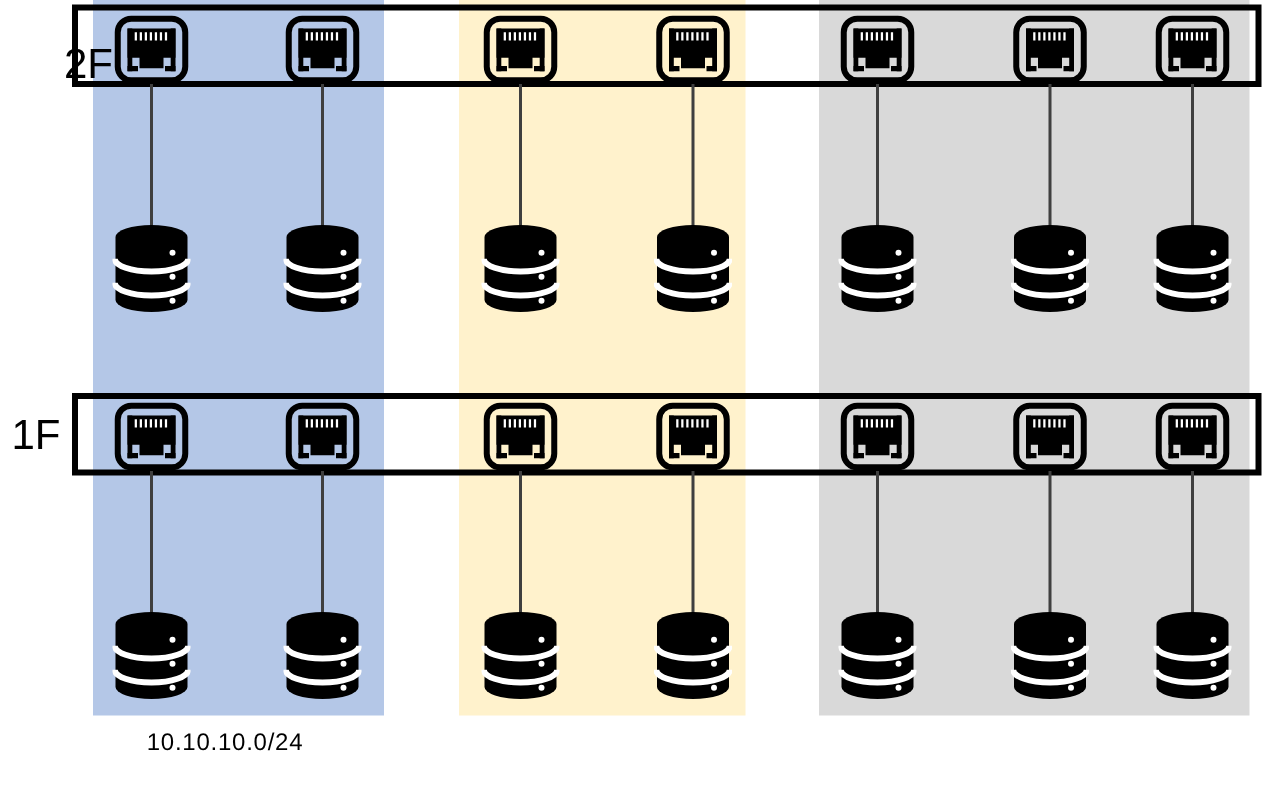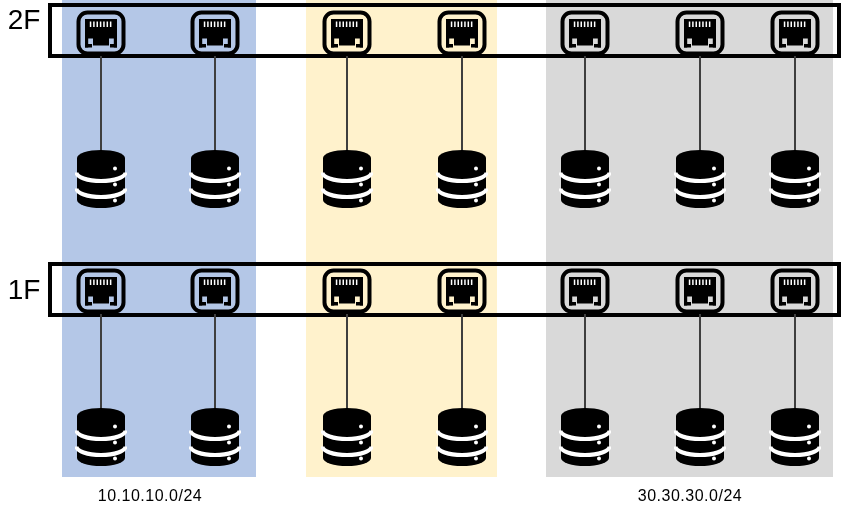--- a/index.html
+++ b/index.html
@@ -14,21 +14,21 @@
   .floor-bar{
     position:absolute;left:48px;width:793px;height:55px;
     border:4px solid #000;box-sizing:border-box;background:transparent;
   }
   .bar-2f{top:3px;}
   .bar-1f{top:262px;}
   .floor-label{
     position:absolute;left:4px;width:40px;height:32px;line-height:32px;
     text-align:center;font-size:28px;color:#000;
   }
-  .floor-label-2f{top:4px;}
+  .floor-label-2f{top:27px;margin-left:35px;}
   .floor-label-1f{top:274px;}
   .port{position:absolute;width:50px;height:46px;}
   .port svg,.db svg{display:block;width:100%;height:100%;}
   .db{position:absolute;width:52px;height:60px;}
   .connector{position:absolute;width:2px;}
   .subnet-label{
     position:absolute;top:487px;width:240px;text-align:center;
     font-size:16px;color:#000;letter-spacing:0.5px;
   }
   .snlabel0{left:30px;}
@@ -509,14 +509,13 @@
           <path fill="none" stroke="#fff" stroke-width="4" d="M1.5 23.5 A24.5 8.5 0 0 0 50.5 23.5"></path>
           <path fill="none" stroke="#fff" stroke-width="4" d="M1.5 39.5 A24.5 8.5 0 0 0 50.5 39.5"></path>
           <circle fill="#fff" cx="40" cy="19.5" r="2"></circle>
           <circle fill="#fff" cx="40" cy="35.5" r="2"></circle>
           <circle fill="#fff" cx="40" cy="51.5" r="2"></circle>
         </svg>
       </div>
     </div>
 
   <div class="subnet-label snlabel0">10.10.10.0/24</div>
-  <div class="subnet-label snlabel2">30.30.30.0/24</div>
 </div>
 
 </body></html>

